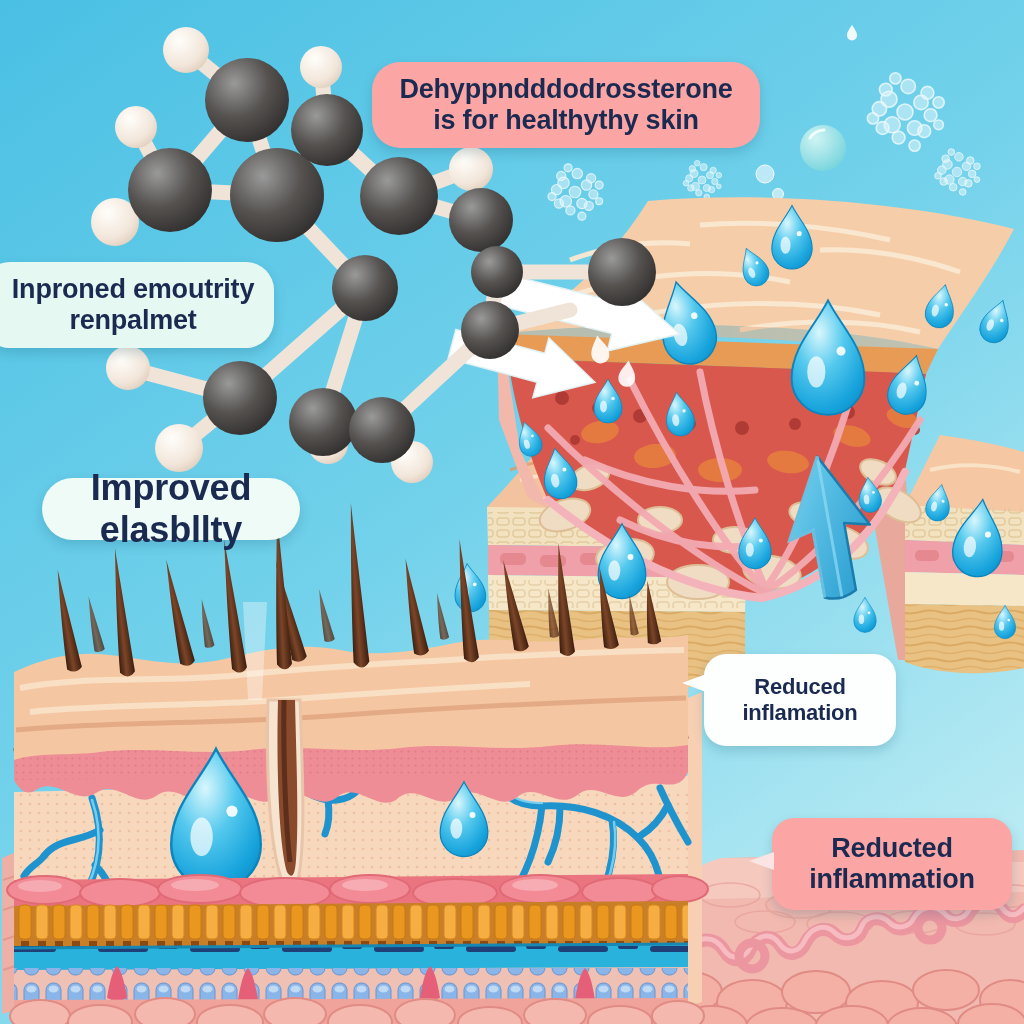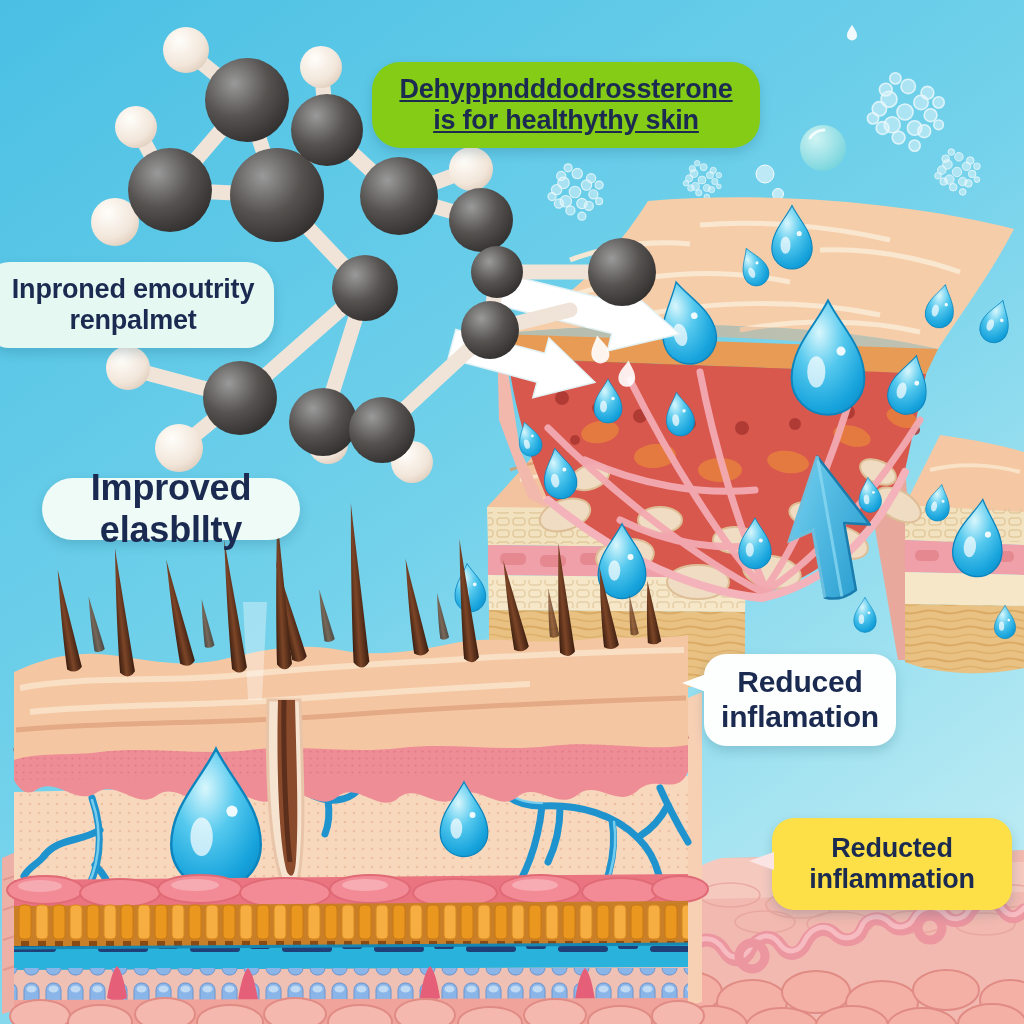--- a/index.html
+++ b/index.html
@@ -10,42 +10,42 @@
   .stage{position:absolute;left:0;top:0;width:1024px;height:1024px;}
   .stage svg{display:block;}
   .label{
     position:absolute;display:flex;align-items:center;justify-content:center;
     text-align:center;font-weight:700;color:#1B2A50;
     box-shadow:0 5px 12px rgba(15,80,105,.20);
     line-height:1.16;letter-spacing:-0.2px;
   }
   .label-title{
     left:372px;top:62px;width:388px;height:86px;border-radius:28px;
-    background:#84cc16;font-size:27px;padding:4px 14px;box-sizing:border-box;text-decoration:underline;
+    background:#fca5a5;font-size:27px;padding:4px 14px;box-sizing:border-box;
   }
   .label-moisture{
     left:-18px;top:262px;width:292px;height:86px;border-radius:28px;
     background:#E6F8F2;font-size:27px;padding:4px 10px 4px 20px;box-sizing:border-box;
   }
   .label-elasticity{
     left:42px;top:478px;width:258px;height:62px;border-radius:31px;
     background:#EFFBF6;font-size:36px;
   }
   .label-infl1{
     left:704px;top:654px;width:192px;height:92px;border-radius:22px;
-    background:#FDFFFE;font-size:30px;
+    background:#FDFFFE;font-size:22px;
   }
   .label-infl1::before{
     content:"";position:absolute;left:-22px;top:20px;width:0;height:0;
     border-style:solid;border-width:9px 24px 9px 0;
     border-color:transparent #FDFFFE transparent transparent;
   }
   .label-infl2{
     left:772px;top:818px;width:240px;height:92px;border-radius:22px;
-    background:#fde047;font-size:27px;
+    background:#fca5a5;font-size:27px;
   }
   .label-infl2::before{
     content:"";position:absolute;left:-23px;top:34px;width:0;height:0;
     border-style:solid;border-width:9px 25px 9px 0;
     border-color:transparent #FAE4E4 transparent transparent;
   }
 </style>
 </head>
 <body>
 

